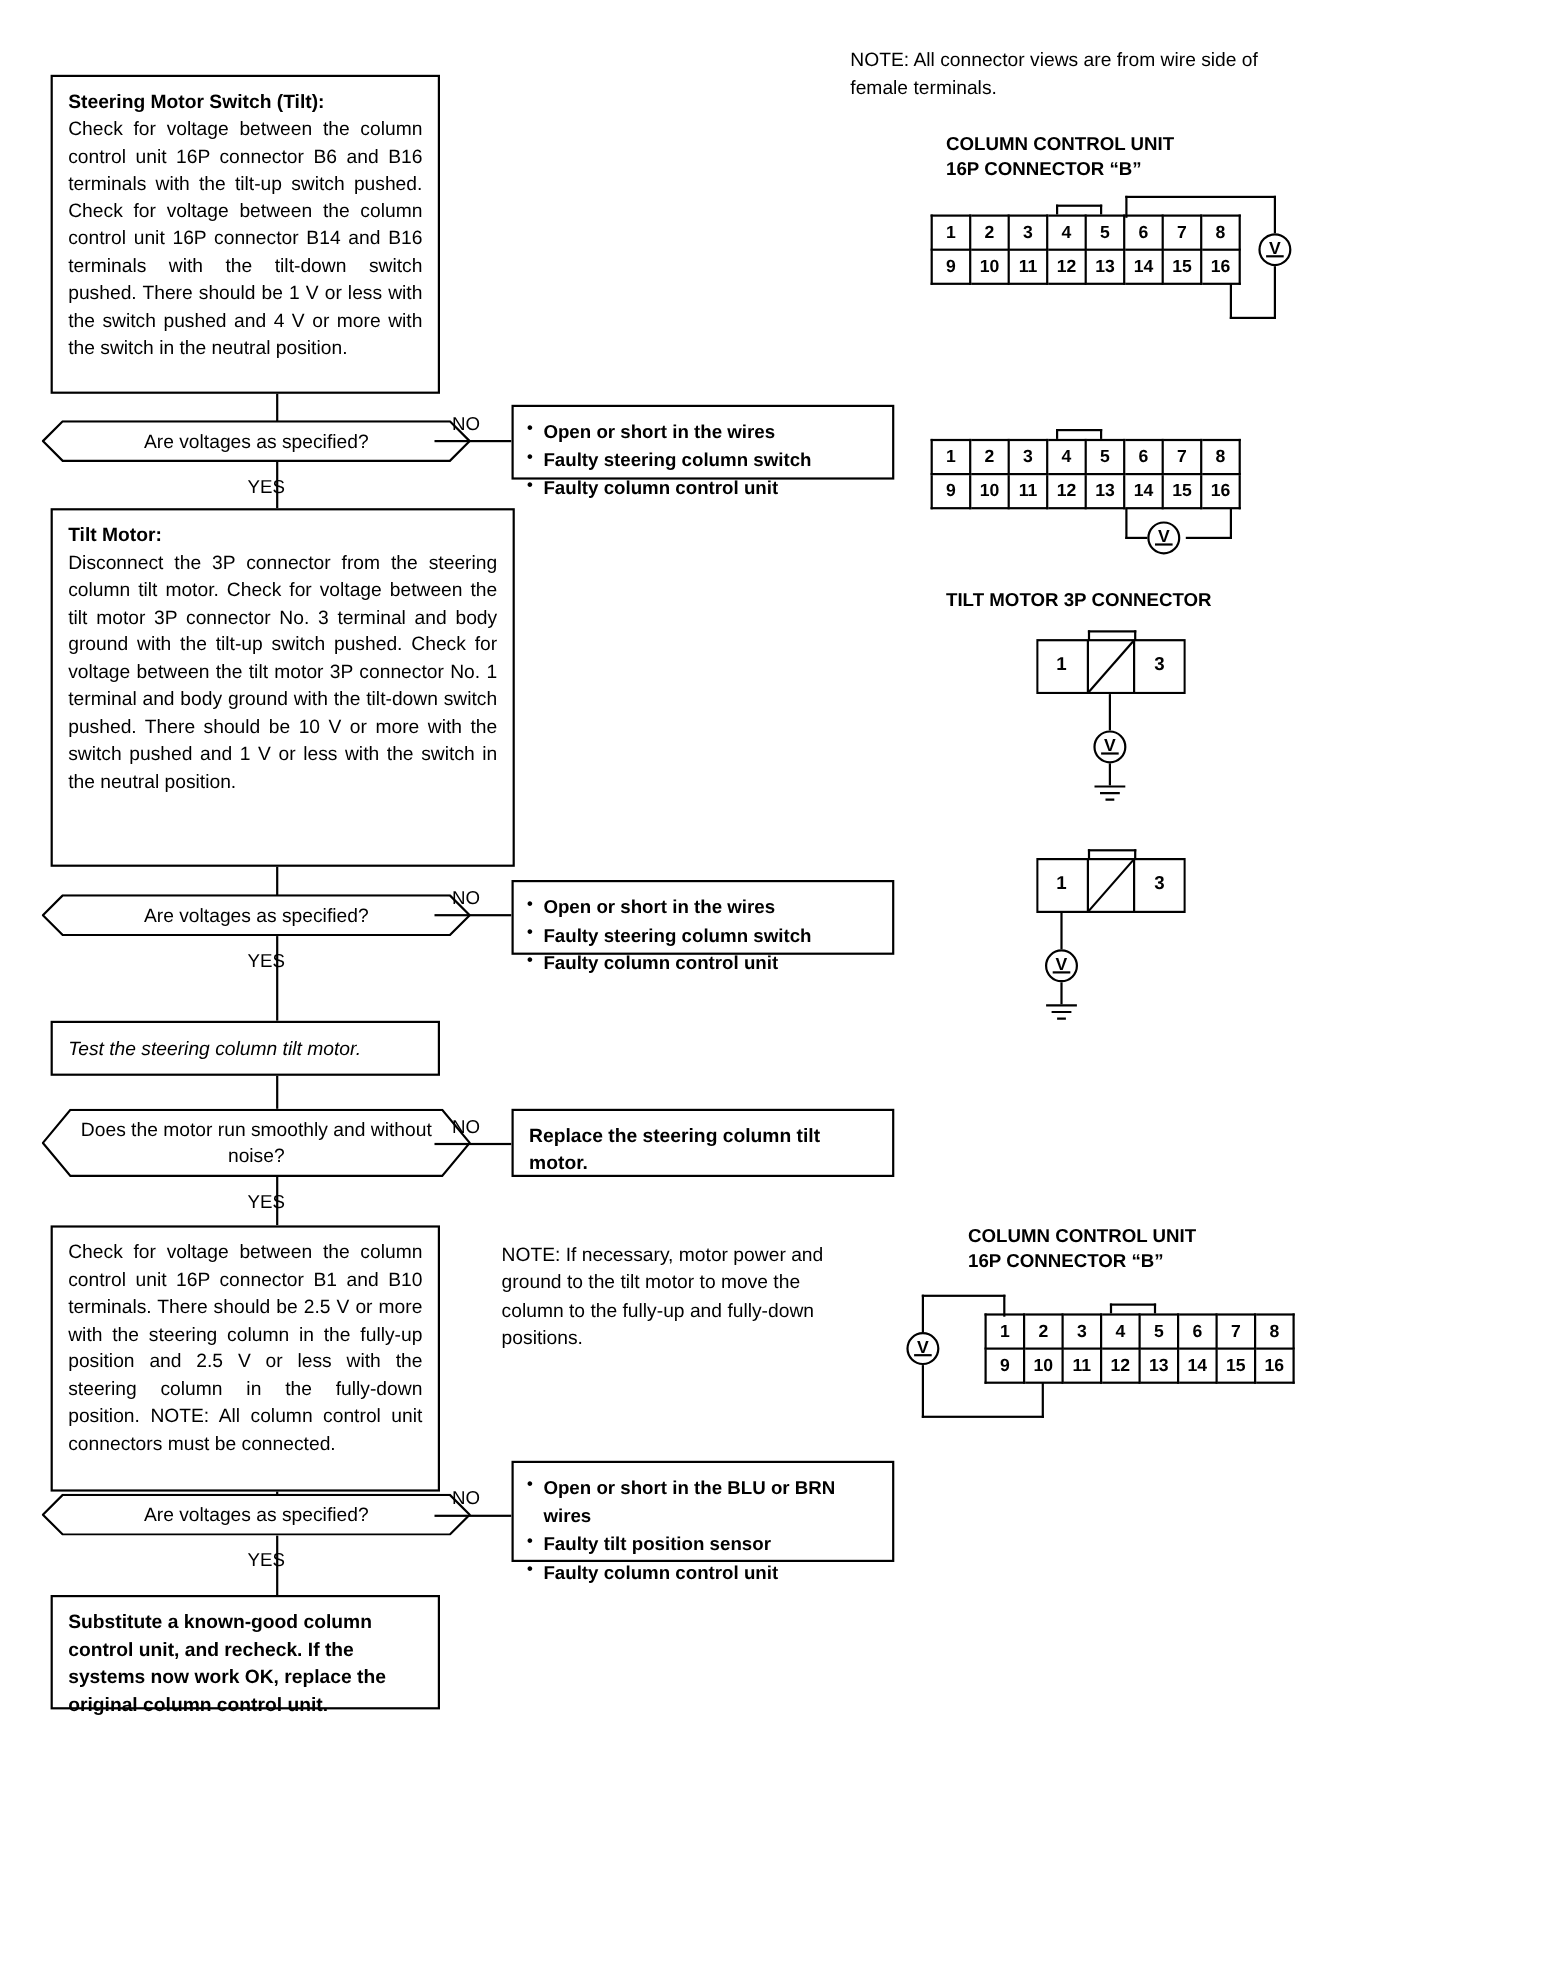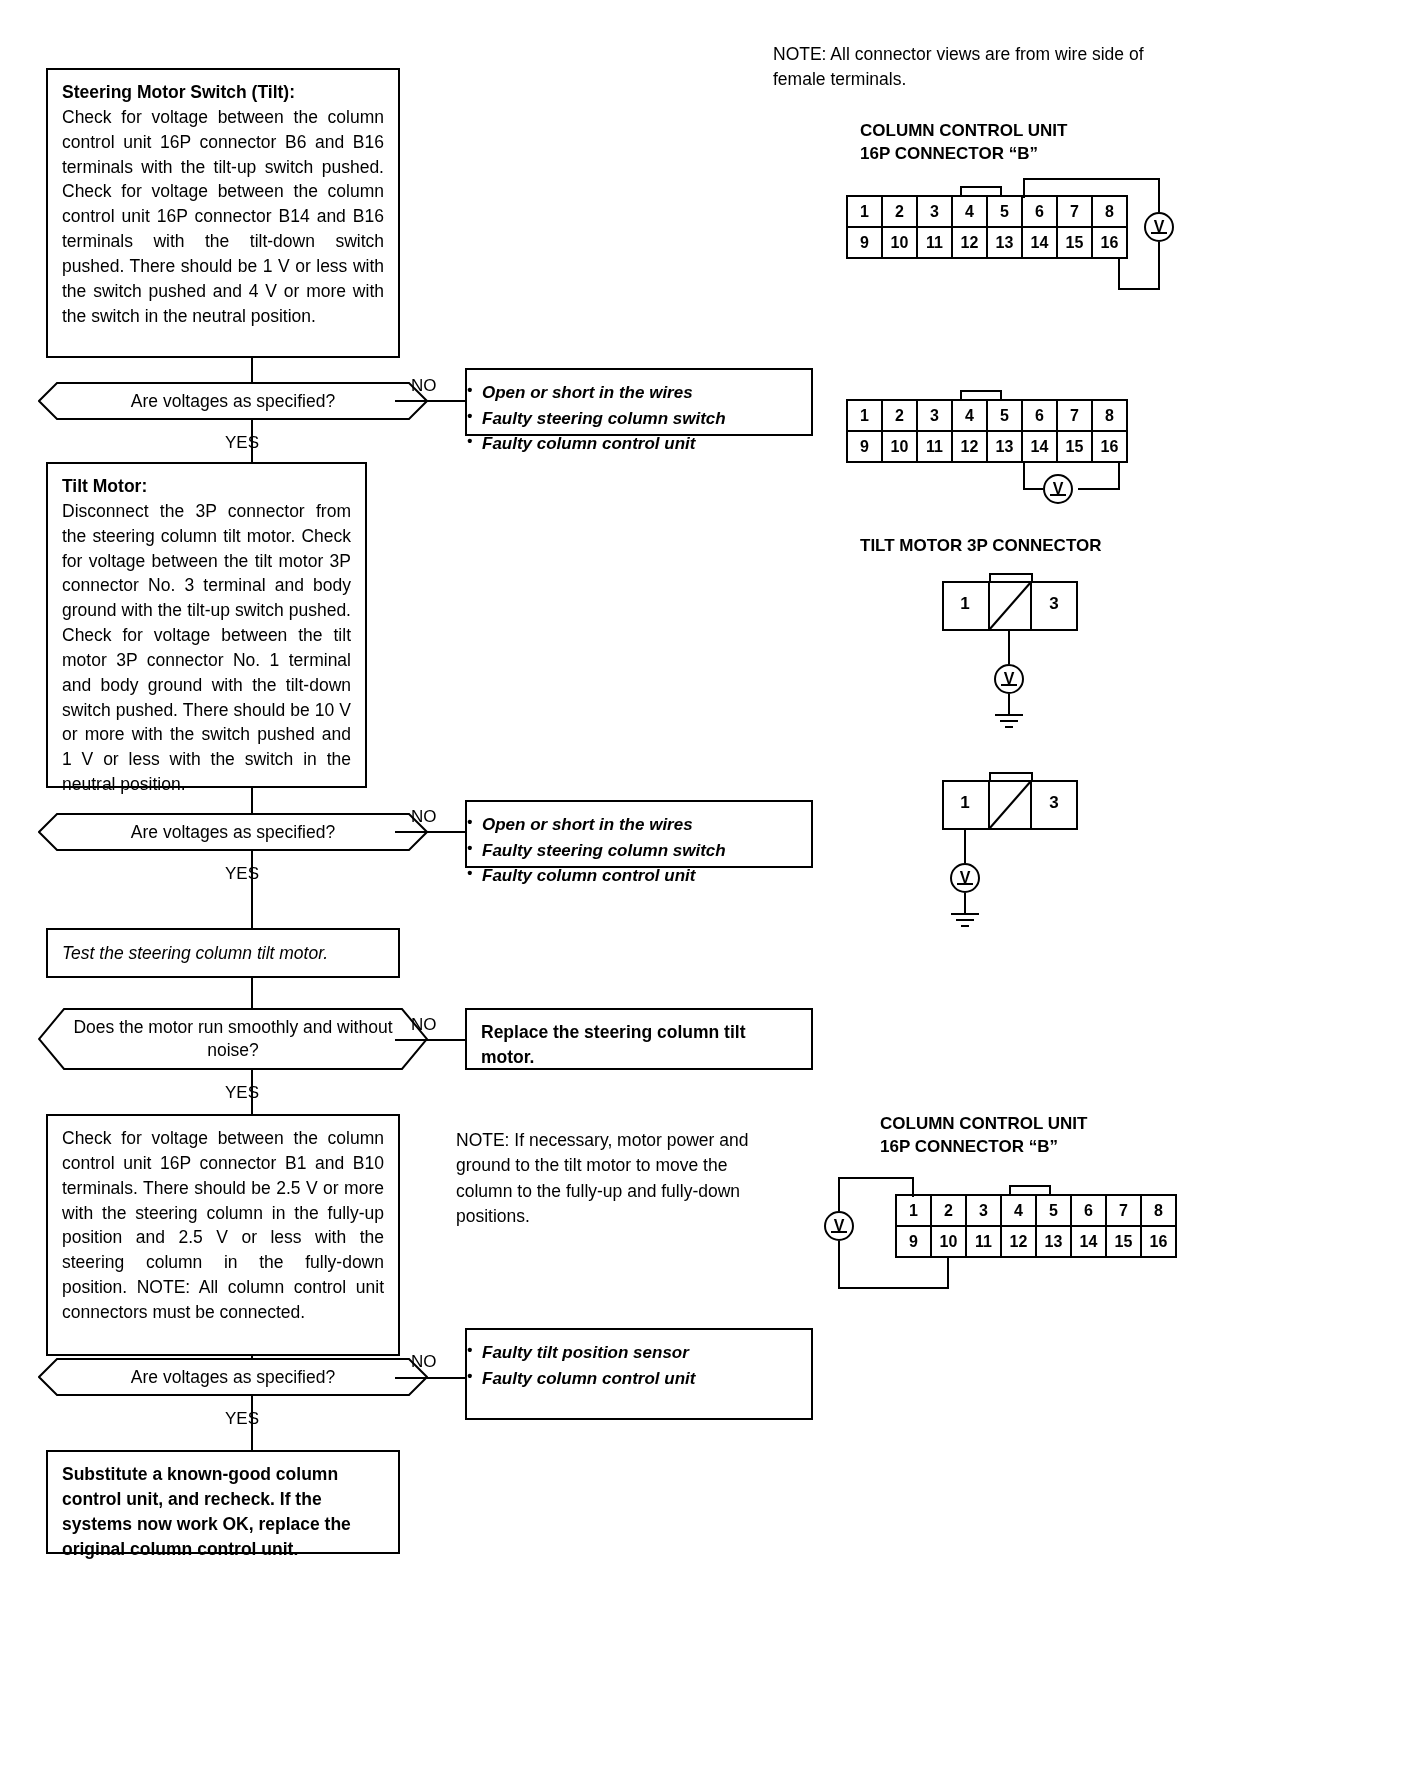--- a/index.html
+++ b/index.html
@@ -25,25 +25,24 @@
     font-size: 17.5px;
   }
   .pbox.bold { font-weight: bold; }
   .pbox .hd { font-weight: bold; display: block; }
   .pbox p { margin: 0; text-align: justify; }
 
   
   .bbox {
     border: 2px solid #000;
     background: #fff;
-    padding: 10px 14px 11px 0;
+    padding: 10px 14px 11px 12px;
     font-size: 17px;
     font-weight: bold;
     line-height: 1.5;
-    font-style: italic;
   }
   .bbox ul { margin: 0; padding: 0; list-style: none; }
   .bbox li { position: relative; padding-left: 15px; }
   .bbox li::before {
     content: "\2022";
     position: absolute; left: 0; top: -1px;
     font-size: 15px;
   }
   .hexwrap { position: absolute; }
   .hexwrap svg { position: absolute; left: 0; top: 0; }
@@ -140,21 +139,21 @@
   <ul>
     <li>Open or short in the wires</li>
     <li>Faulty steering column switch</li>
     <li>Faulty column control unit</li>
   </ul>
 </div>
 
 <div class="ln lnv" style="left:251px; top:420px; height:42px;"></div>
 <div class="ymark" style="left:225px; top:433px;">YES</div>
 
-<div class="pbox abs" style="left:46px; top:462px; width:321px; height:326px;">
+<div class="pbox abs" style="left:46px; top:462px; width:422px; height:326px;">
   <span class="hd">Tilt Motor:</span>
   <p>Disconnect the 3P connector from the steering column tilt motor. Check for voltage between the tilt motor 3P connector No. 3 terminal and body ground with the tilt-up switch pushed. Check for voltage between the tilt motor 3P connector No. 1 terminal and body ground with the tilt-down switch pushed. There should be 10 V or more with the switch pushed and 1 V or less with the switch in the neutral position.</p>
 </div>
 
 <div class="ln lnv" style="left:251px; top:788px; height:26px;"></div>
 
 <div class="hexwrap" style="left:38px; top:813px; width:390px; height:38px;">
   <svg width="390" height="38" viewBox="0 0 390 38">
     <polygon points="19,1 371,1 389,19 371,37 19,37 1,19" fill="#fff" stroke="#000" stroke-width="2"></polygon>
   </svg>
@@ -211,20 +210,21 @@
     <polygon points="19,1 371,1 389,19 371,37 19,37 1,19" fill="#fff" stroke="#000" stroke-width="2"></polygon>
   </svg>
   <div class="htxt">Are voltages as specified?</div>
 </div>
 
 <div class="ln lnh" style="left:395px; top:1377px; width:70px;"></div>
 <div class="nomark" style="left:411px; top:1352px;">NO</div>
 
 <div class="bbox abs" style="left:465px; top:1328px; width:348px; height:92px;">
   <ul>
+    <li>Open or short in the BLU or BRN wires</li>
     <li>Faulty tilt position sensor</li>
     <li>Faulty column control unit</li>
   </ul>
 </div>
 
 <div class="ln lnv" style="left:251px; top:1396px; height:54px;"></div>
 <div class="ymark" style="left:225px; top:1409px;">YES</div>
 
 <div class="pbox abs bold" style="left:46px; top:1450px; width:354px; height:104px;">
   <p style="text-align:left;">Substitute a known-good column control unit, and recheck. If the systems now work OK, replace the original column control unit.</p>

